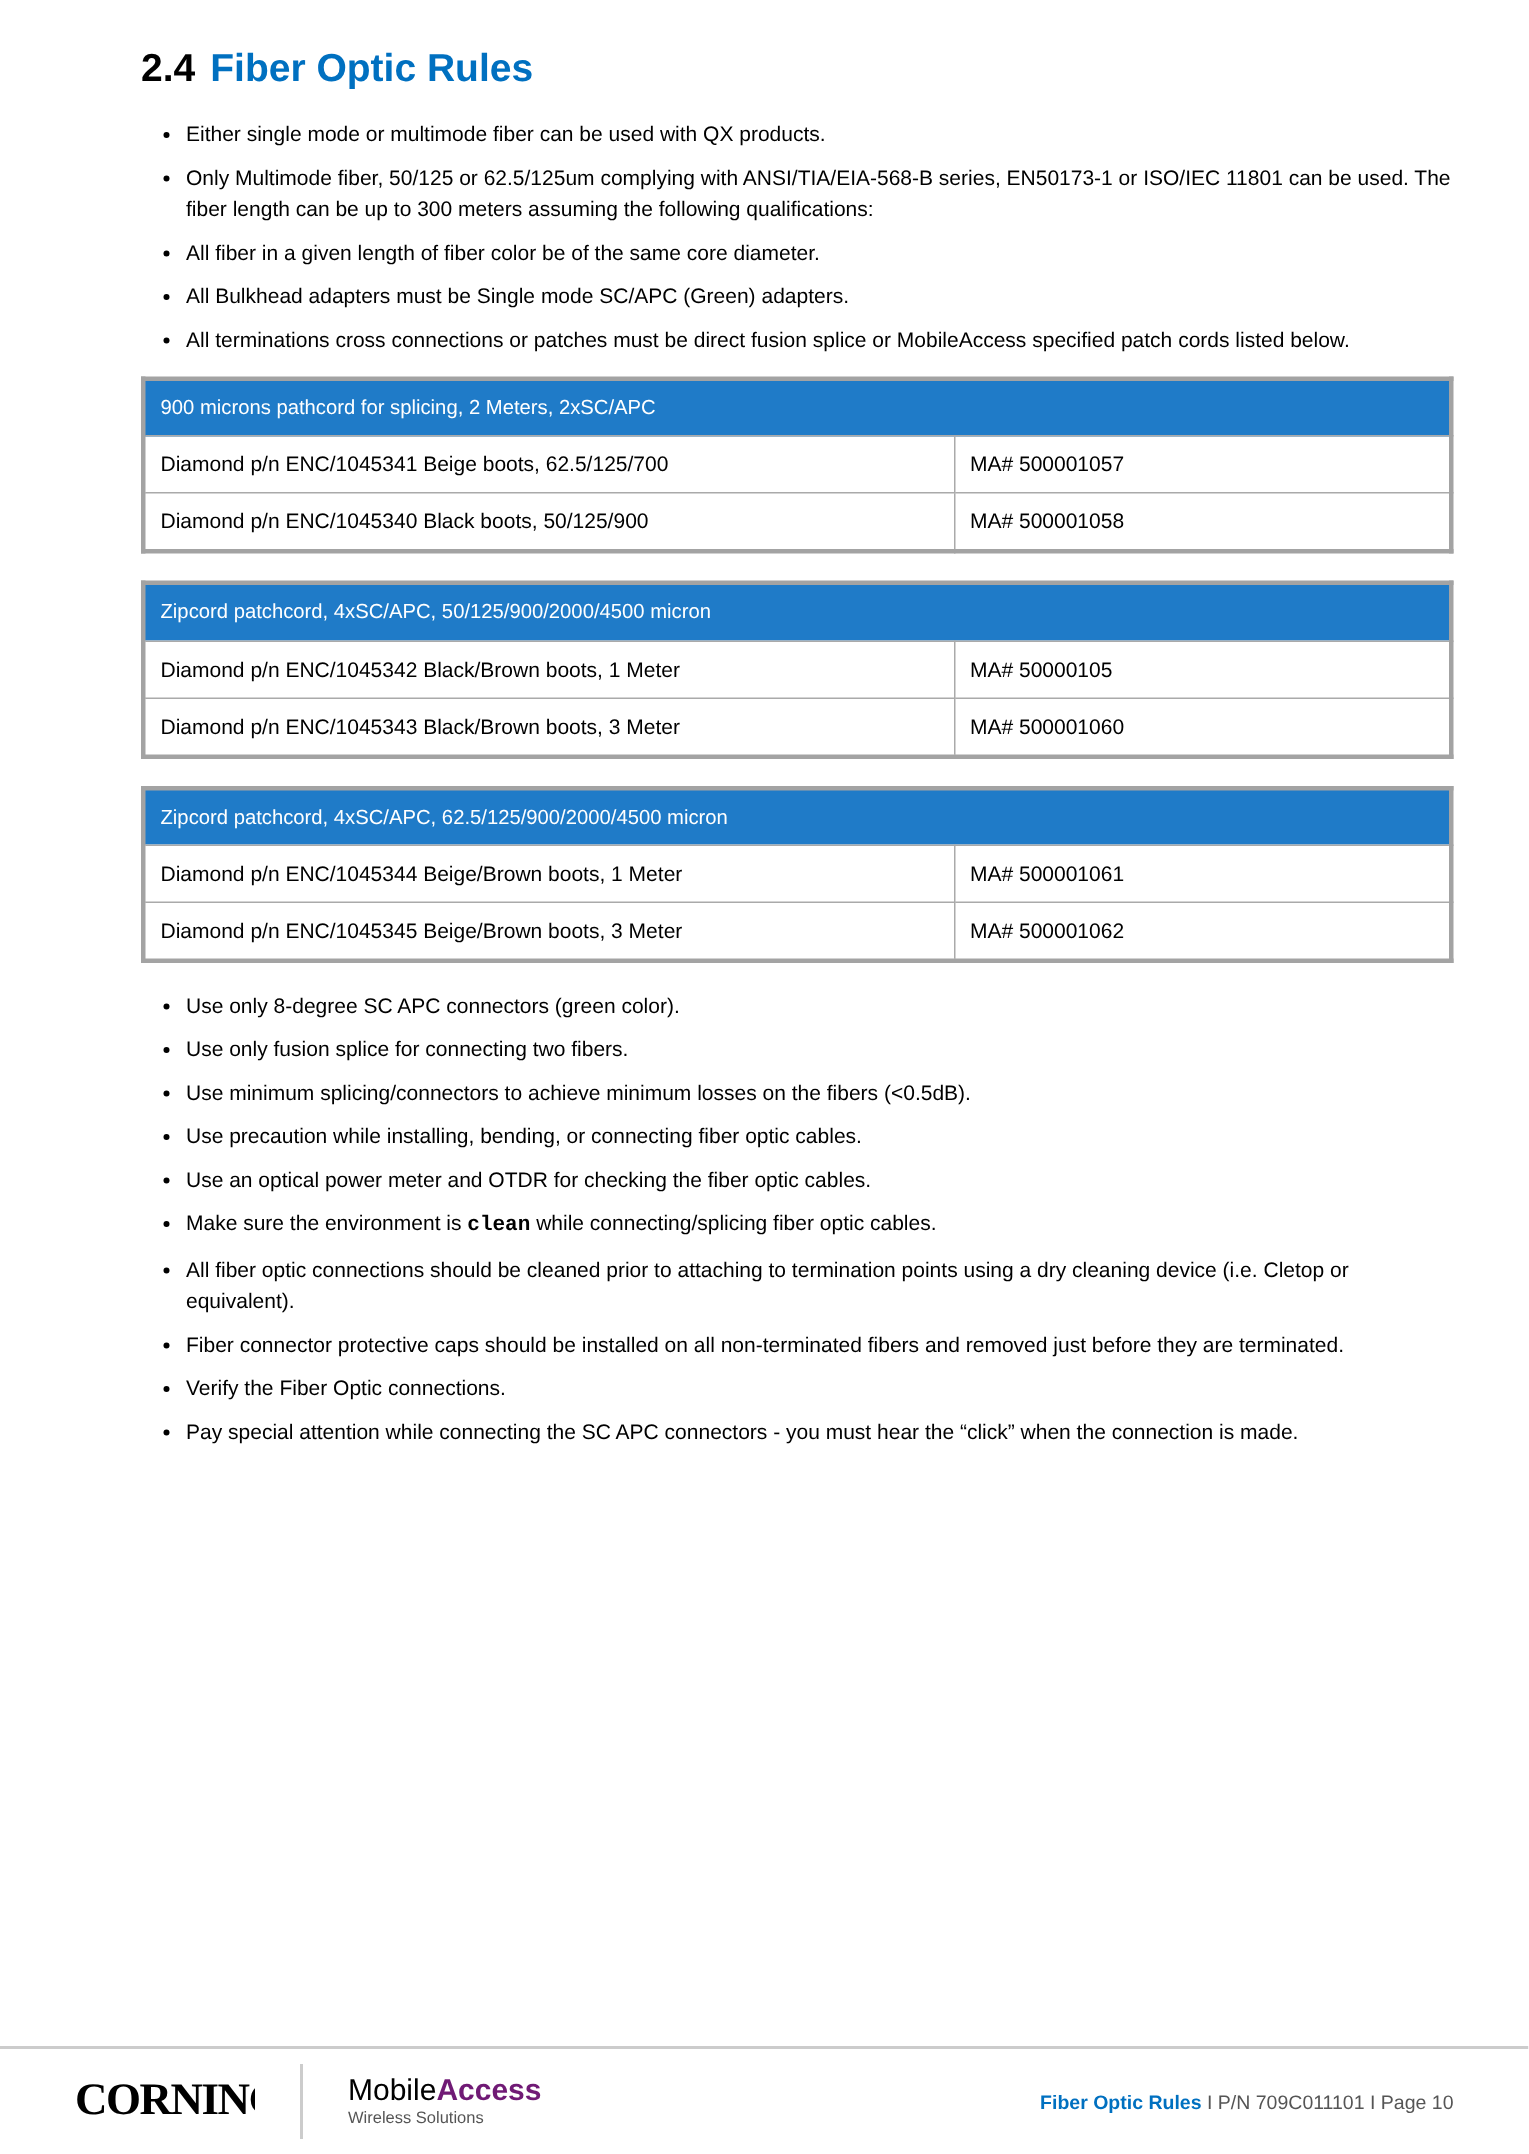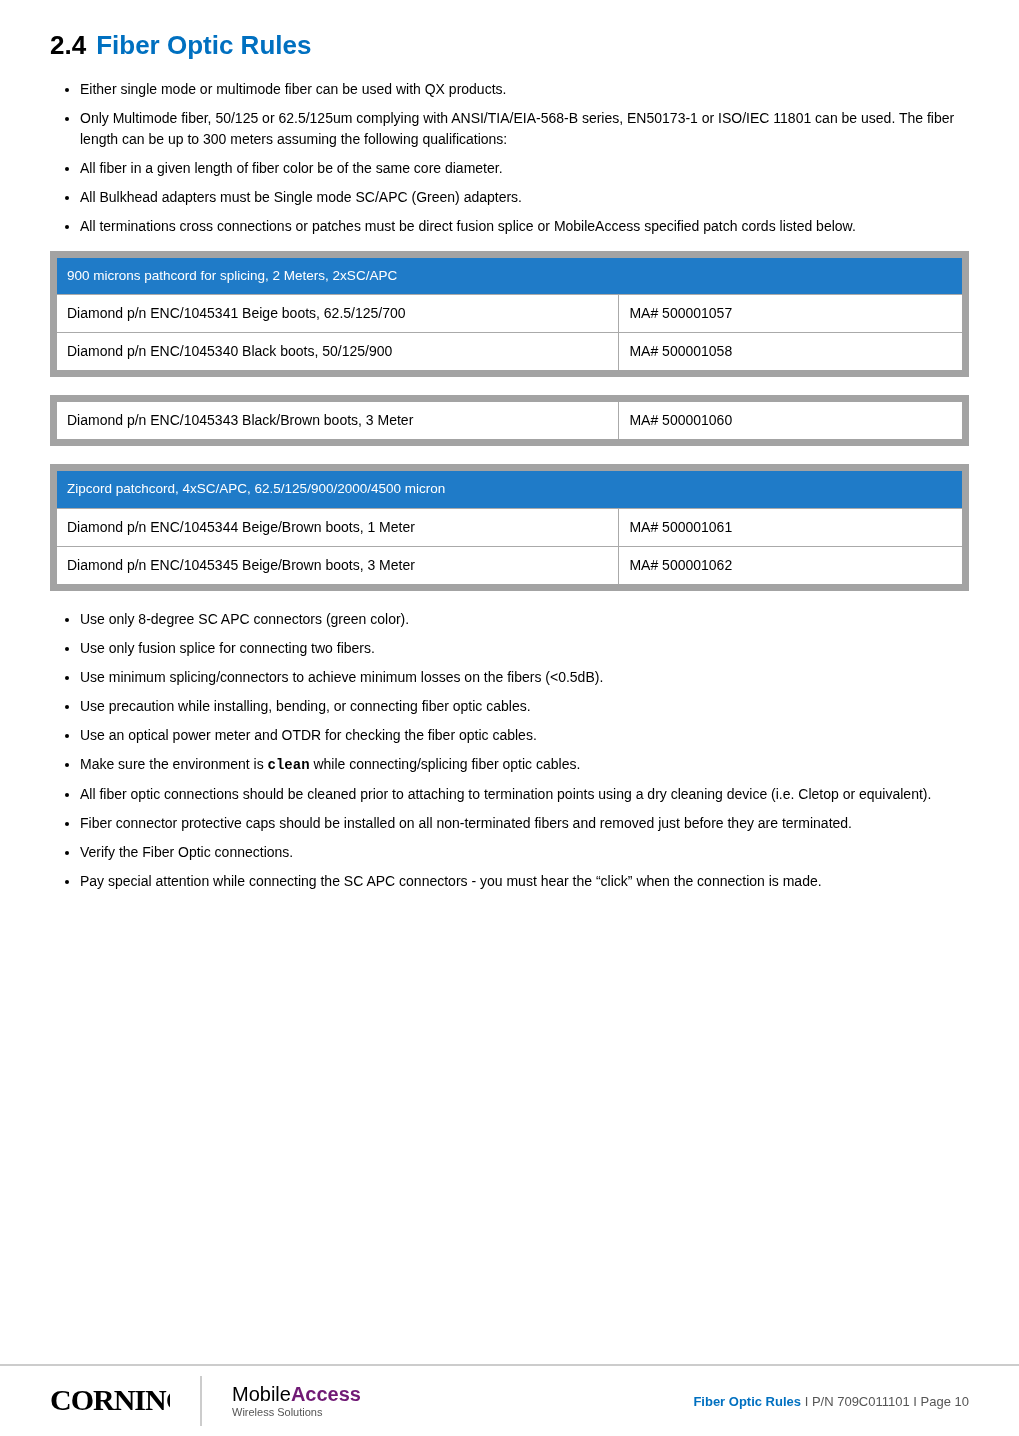--- a/index.html
+++ b/index.html
@@ -7,20 +7,21 @@
       font-family: Arial, sans-serif;
       font-size: 14px;
       background: #fff;
       color: #000;
       width: 1019px;
       min-height: 1436px;
       position: relative;
     }
     .page-content {
       padding: 30px 50px 100px 50px;
+      margin-left: 44px;
     }
     .section-heading {
       display: flex;
       align-items: baseline;
       gap: 10px;
       margin-bottom: 18px;
     }
     .section-number {
       font-size: 26px;
       font-weight: bold;
@@ -39,21 +40,21 @@
     ul.bullet-list li {
       margin-bottom: 8px;
       line-height: 1.5;
     }
     .table-section {
       margin: 14px 0 18px 0;
     }
     table.parts-table {
       width: 100%;
       border-collapse: collapse;
-      border: 7px solid #a3a3a3;
+      border: 3px solid #a3a3a3;
     }
     table.parts-table td {
       border: 1px solid #aaa;
       padding: 8px 10px;
       vertical-align: top;
       line-height: 1.5;
     }
     .table-header-row td {
       background-color: #1F7BC8;
       color: #fff;
@@ -157,20 +158,27 @@
         <td class="col-desc">Diamond p/n ENC/1045340   Black boots, 50/125/900</td>
         <td class="col-ma">MA# 500001058</td>
       </tr>
     </tbody>
       </table>
   </div>
 
   <div class="table-section">
     <table class="parts-table">
       <tbody>
+          <tr class="table-header-row">
+        <td colspan="2">Zipcord patchcord, 4xSC/APC, 50/125/900/2000/4500 micron</td>
+      </tr>
+      <tr>
+        <td class="col-desc">Diamond  p/n  ENC/1045342      Black/Brown  boots,  1 Meter</td>
+        <td class="col-ma">MA# 50000105</td>
+      </tr>
       <tr>
         <td class="col-desc">Diamond  p/n  ENC/1045343      Black/Brown  boots,  3 Meter</td>
         <td class="col-ma">MA# 500001060</td>
       </tr>
     </tbody>
       </table>
   </div>
 
   <div class="table-section">
     <table class="parts-table">

